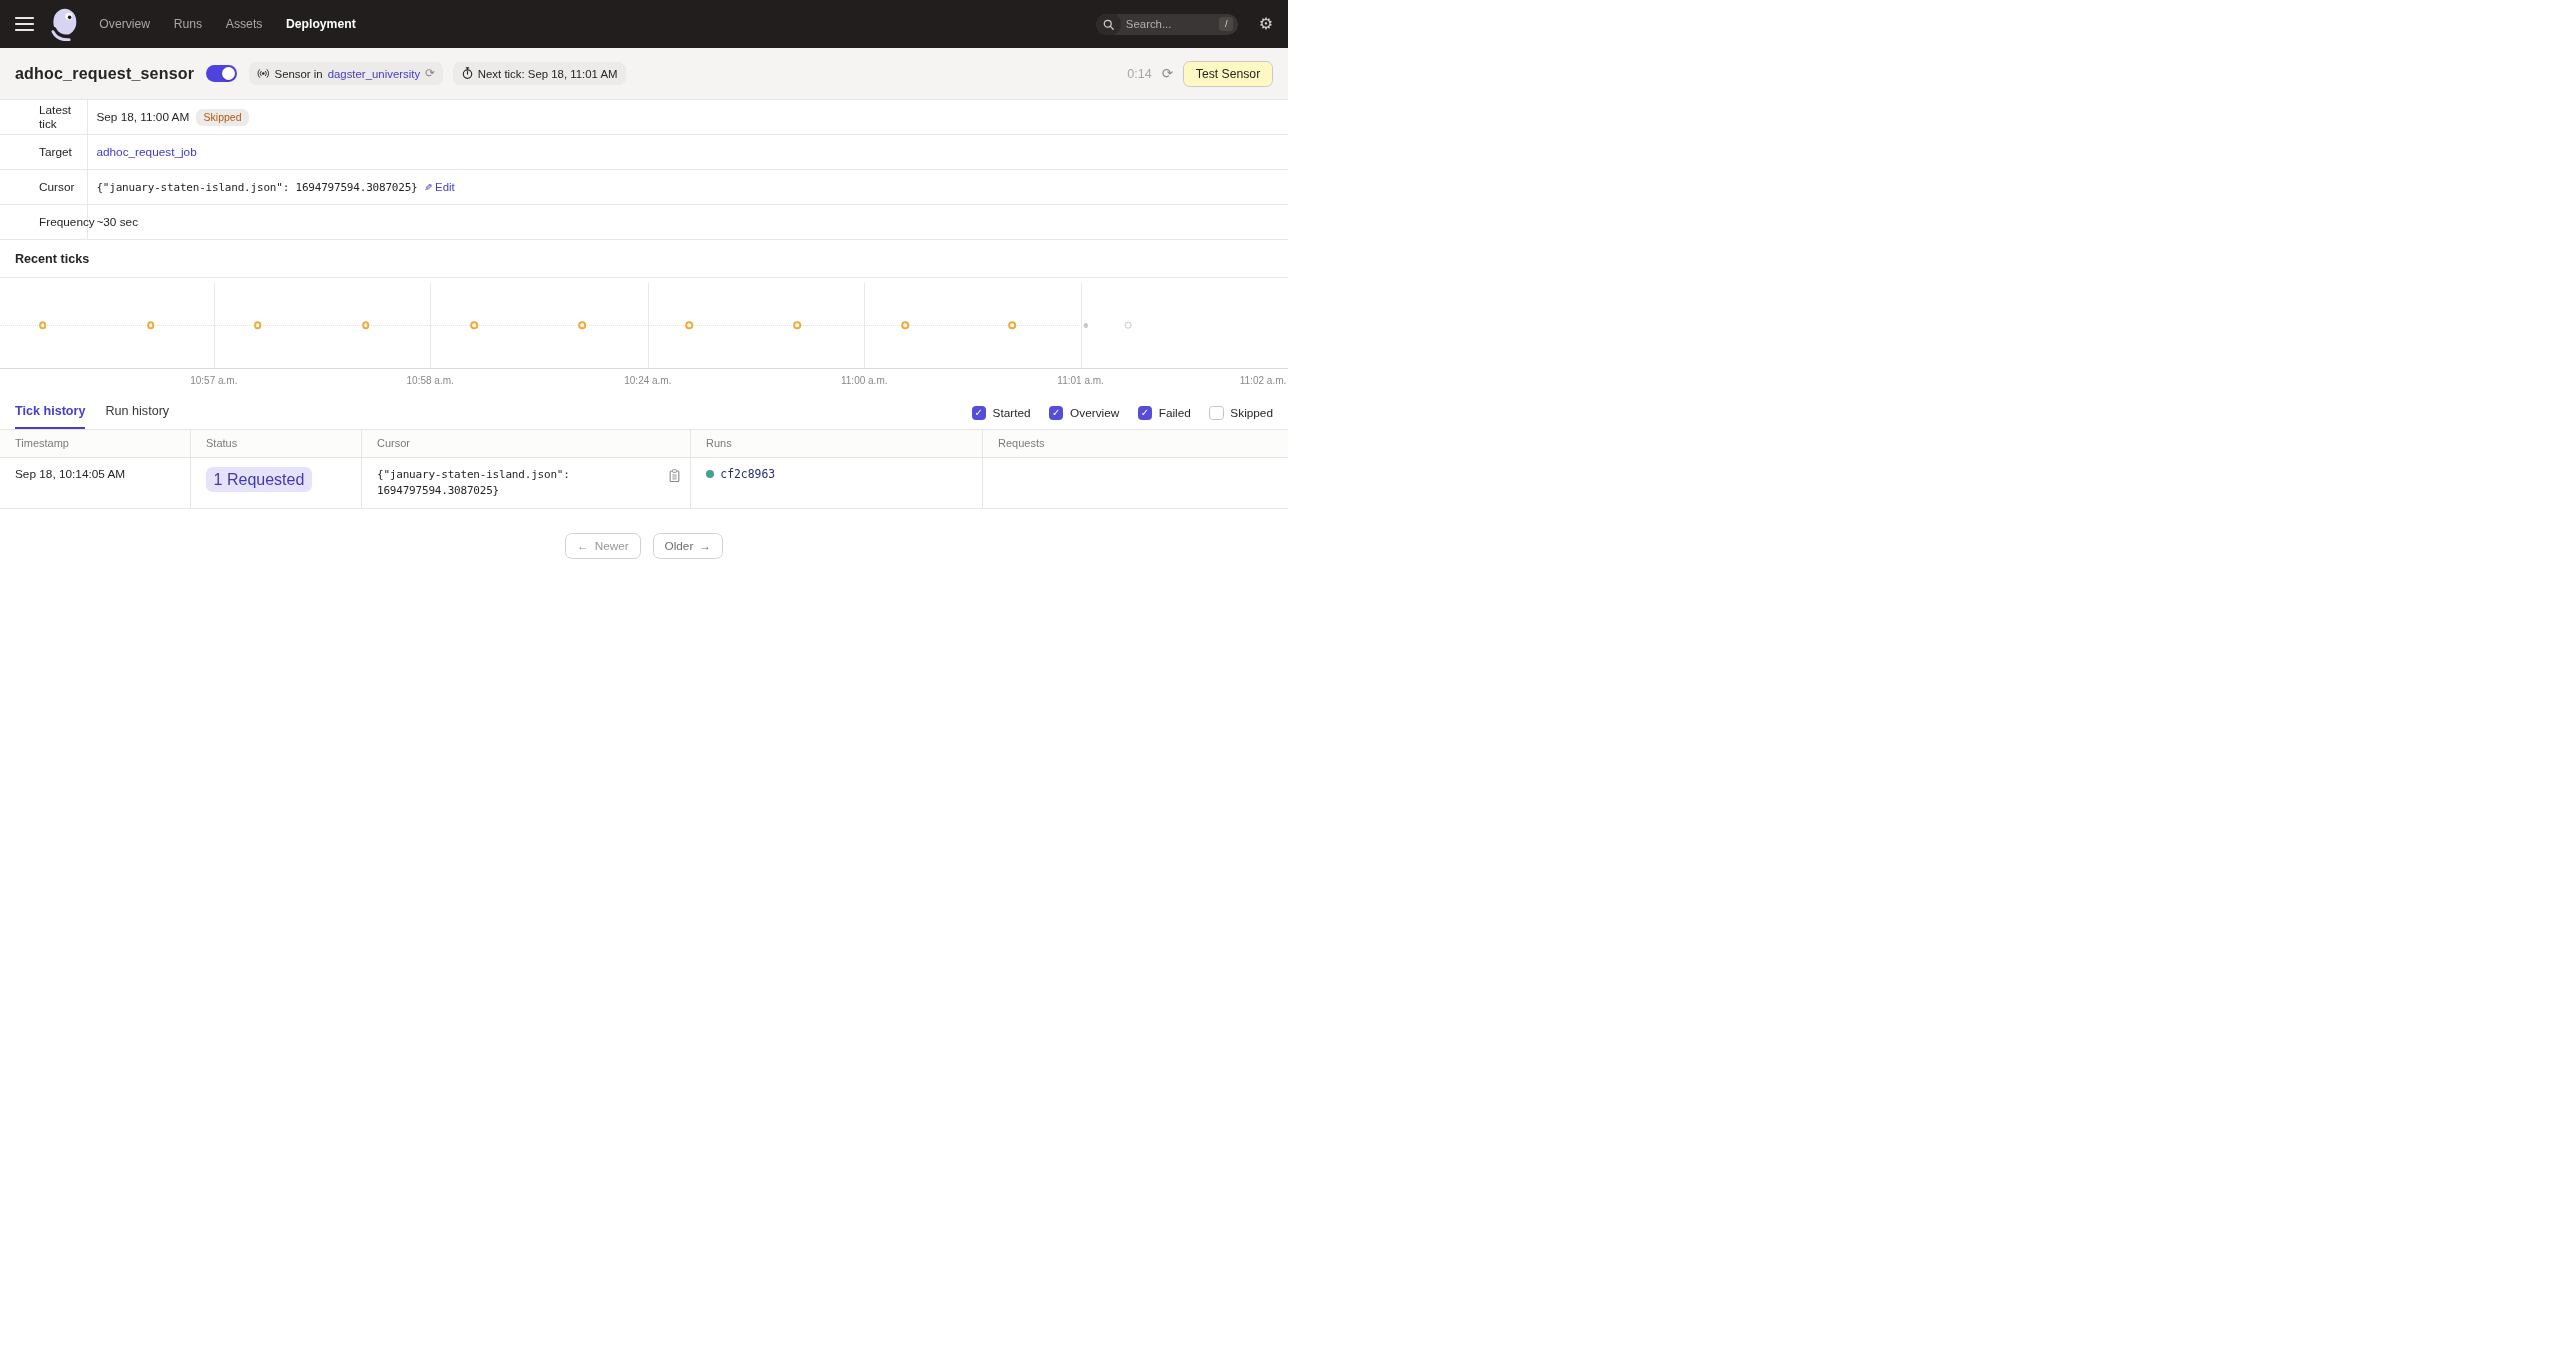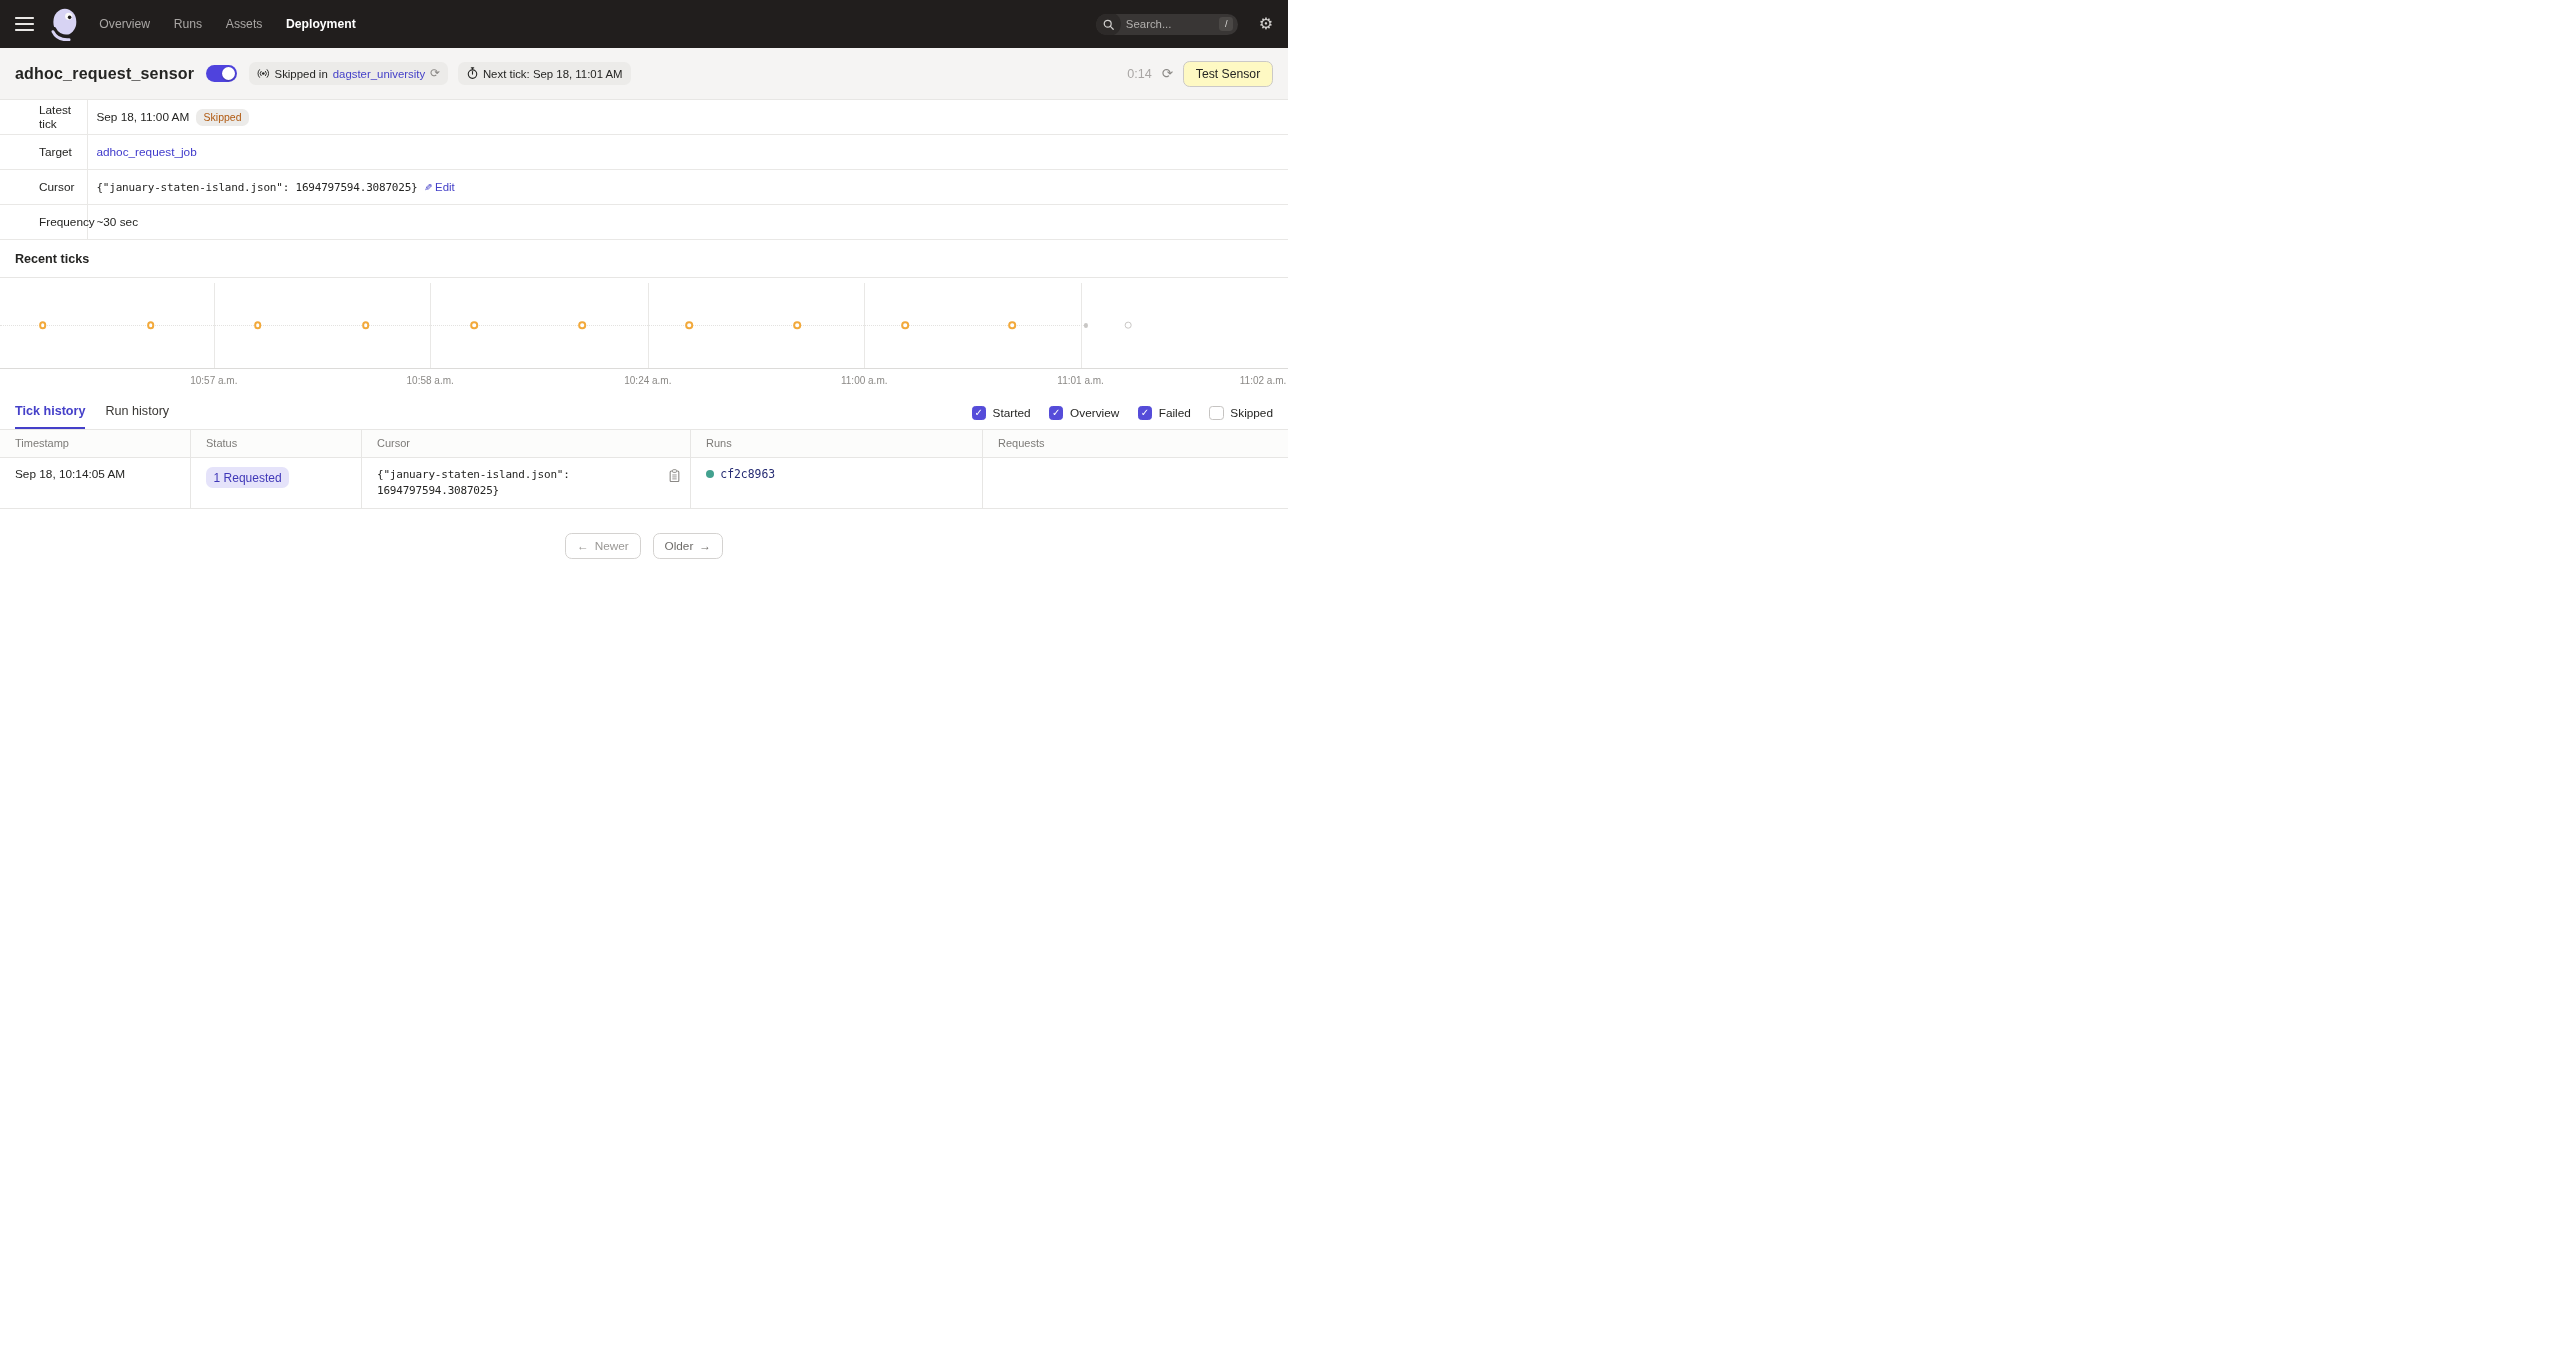--- a/index.html
+++ b/index.html
@@ -93,21 +93,21 @@
   .filter.checked .checkbox .mark { display:block; }
 
   
   .table { border-top:0.8px solid #E7E6E4; }
   .tr { display:grid; grid-template-columns:191px 171px 329px 292px 1fr; }
   .thead { background:#FCFCFB; border-bottom:0.8px solid #E7E6E4; }
   .th { font-size:11px; color:#7D7B78; padding:7.6px 10px 7.6px 15px; border-right:0.8px solid #E7E6E4; }
   .th:last-child, .td:last-child { border-right:none; }
   .tbody .tr { border-bottom:0.8px solid #E7E6E4; }
   .td { padding:9.3px 10px 9.3px 15px; border-right:0.8px solid #E7E6E4; font-size:11.8px; display:flex; align-items:flex-start; }
-  .badge-requested { background:#E5E3FA; color:#4038B8; border-radius:6.7px; font-size:12px; padding:3.4px 7.6px; white-space:nowrap; }
+  .badge-requested { background:#E5E3FA; color:#4038B8; border-radius:6.7px; font-size:16px; padding:3.4px 7.6px; white-space:nowrap; }
   .td-cursor { justify-content:space-between; gap:6.7px; }
   .td-cursor .cursor-mono { max-width:253px; line-height:1.45; }
   .clip-ic { color:#8B8986; cursor:pointer; margin-top:1.7px; }
   .run-link { display:flex; align-items:center; gap:5.9px; }
   .run-dot { width:8.4px; height:8.4px; border-radius:50%; background:#43A18F; flex:0 0 auto; }
   .run-link a { color:#262C73; text-decoration:none; font-size:11.4px; cursor:pointer; }
 
   
   .pagination { display:flex; justify-content:center; gap:11.8px; margin-top:23.6px; }
   .page-btn { background:#fff; border:0.8px solid #D4D2D0; border-radius:6.7px; padding:5px 11px; font-size:11.8px; display:flex; align-items:center; gap:5.9px; cursor:pointer; font-family:inherit; }
@@ -154,21 +154,21 @@
   <span class="page-title">adhoc_request_sensor</span>
   <div class="toggle">
       <div class="knob"></div>
     </div>
   <div class="pill-badge">
     <svg width="12.6" height="11" viewBox="0 0 16 14">
       <circle cx="8" cy="7" r="1.7" fill="#252523"></circle>
       <path d="M5.2 4.2 a4 4 0 0 0 0 5.6 M10.8 4.2 a4 4 0 0 1 0 5.6" stroke="#252523" stroke-width="1.2" fill="none" stroke-linecap="round"></path>
       <path d="M3.1 2.1 a7 7 0 0 0 0 9.8 M12.9 2.1 a7 7 0 0 1 0 9.8" stroke="#252523" stroke-width="1.2" fill="none" stroke-linecap="round"></path>
     </svg>
-    <span>Skipped in</span>
+    <span>Sensor in</span>
     <a>dagster_university</a>
     <span class="refresh-ic">⟳</span>
   </div>
   <div class="pill-badge">
     <svg width="11" height="12.6" viewBox="0 0 14 16">
       <line x1="5.5" y1="1" x2="8.5" y2="1" stroke="#252523" stroke-width="1.5" stroke-linecap="round"></line>
       <line x1="7" y1="1" x2="7" y2="3.5" stroke="#252523" stroke-width="1.4"></line>
       <circle cx="7" cy="9" r="5.4" fill="none" stroke="#252523" stroke-width="1.4"></circle>
       <line x1="7" y1="9" x2="7" y2="5.8" stroke="#252523" stroke-width="1.4" stroke-linecap="round"></line>
     </svg>

